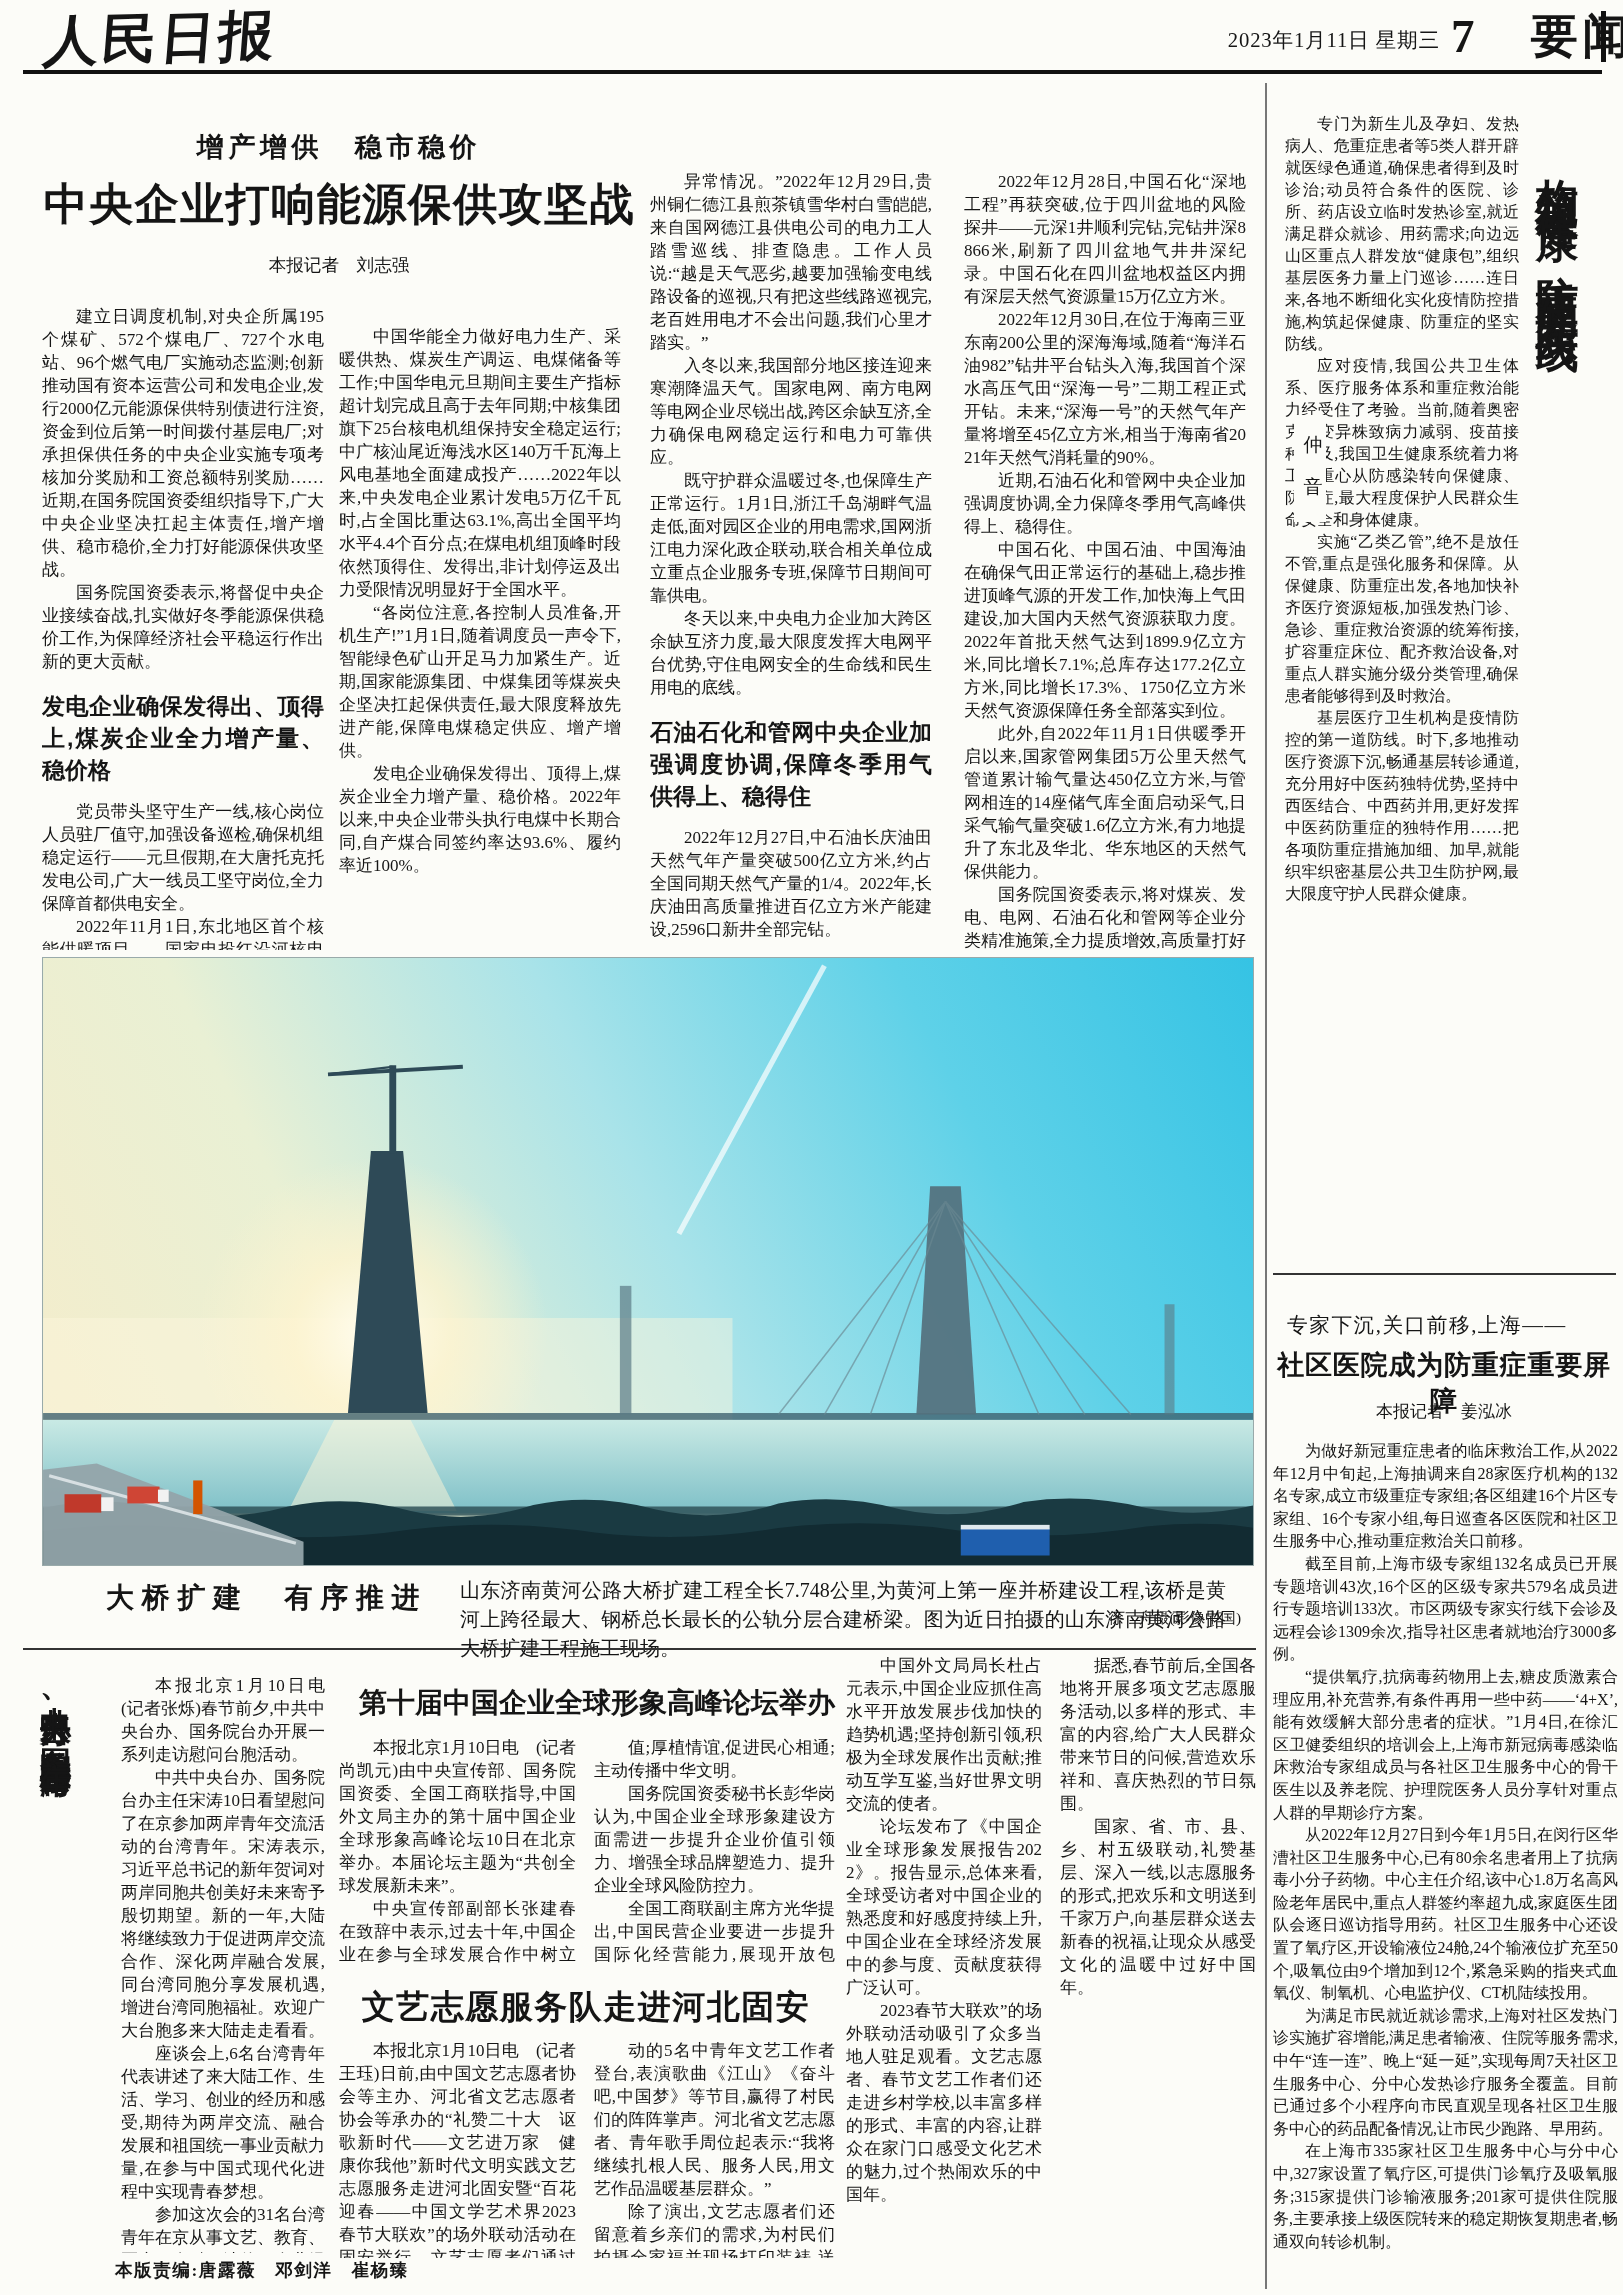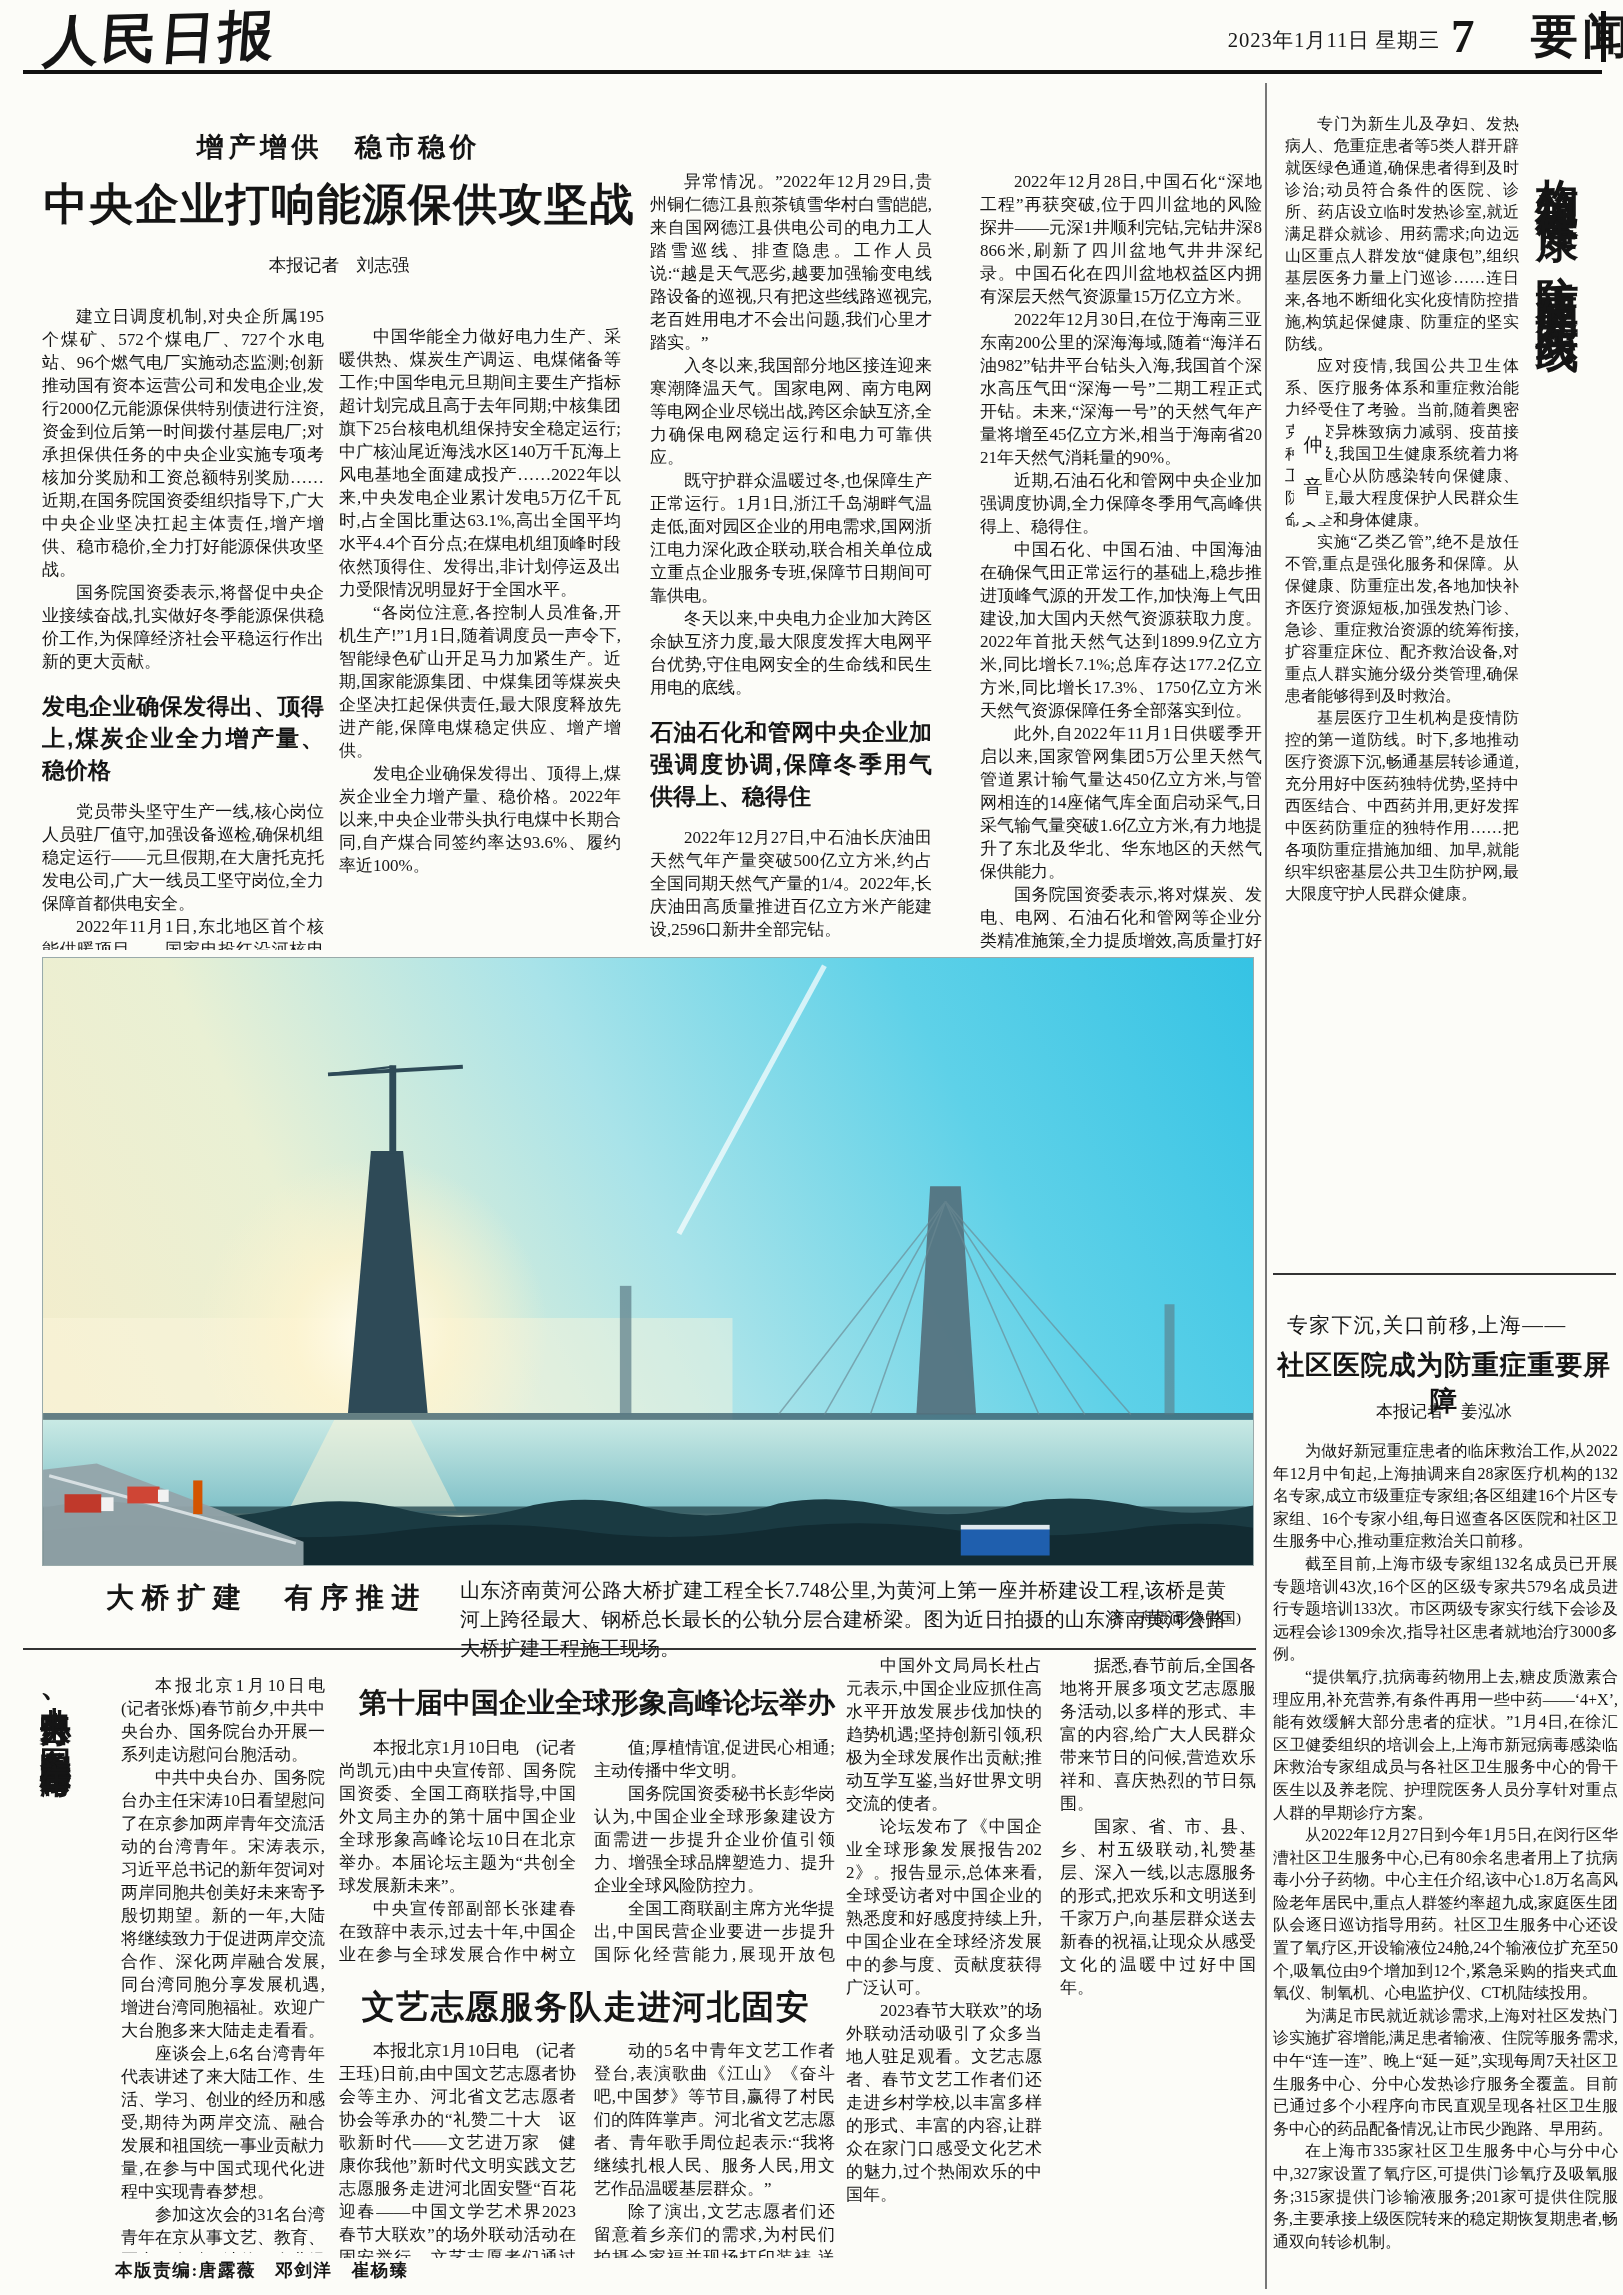--- a/index.html
+++ b/index.html
@@ -19,21 +19,21 @@
   .en-kicker{left:42px;top:129px;width:594px;text-align:center;font-size:27px;font-weight:700;letter-spacing:4.6px;}
   .en-headline{left:31px;top:175px;width:617px;text-align:center;font-size:44px;font-weight:900;letter-spacing:1.5px;}
   .en-byline{left:42px;top:253px;width:594px;text-align:center;font-size:17.6px;}
   .col{position:absolute;overflow:hidden;text-align:justify;}
   .para{margin:0;text-indent:2em;font-size:17px;line-height:23px;word-break:break-all;}
   .subhead{margin:17px 0 13.8px 0;font-size:23px;line-height:32px;font-weight:800;
            font-family:"Liberation Sans","DejaVu Sans",sans-serif;}
   .c-en1{left:42px; top:305px; width:282px;height:645px;}
   .c-en2{left:339px;top:325px; width:282px;height:625px;}
   .c-en3{left:650px;top:170px; width:282px;height:780px;}
-  .c-en4{left:964px;top:170px;width:282px;height:780px;margin-left:16px;}
+  .c-en4{left:964px;top:170px;width:282px;height:780px;}
   
   .zy-body{left:1285px;top:113px;width:234px;height:1126px;}
   .zy-body .para{font-size:16px;line-height:22px;}
   .zy-headline{left:1529px;top:144px;height:812px;writing-mode:vertical-rl;
                font-size:43px;font-weight:900;letter-spacing:7.7px;
                font-family:"Liberation Sans","DejaVu Sans",sans-serif;}
   .zy-author{left:1294px;top:415px;width:32px;height:107px;background:#fcfcf8;
              writing-mode:vertical-rl;font-size:19px;letter-spacing:10.7px;padding-top:4.6px;}
   
   .photo{left:42px;top:957px;width:1212px;height:609px;overflow:hidden;background:#9adbe6;border:0.8px solid #9aa;}

